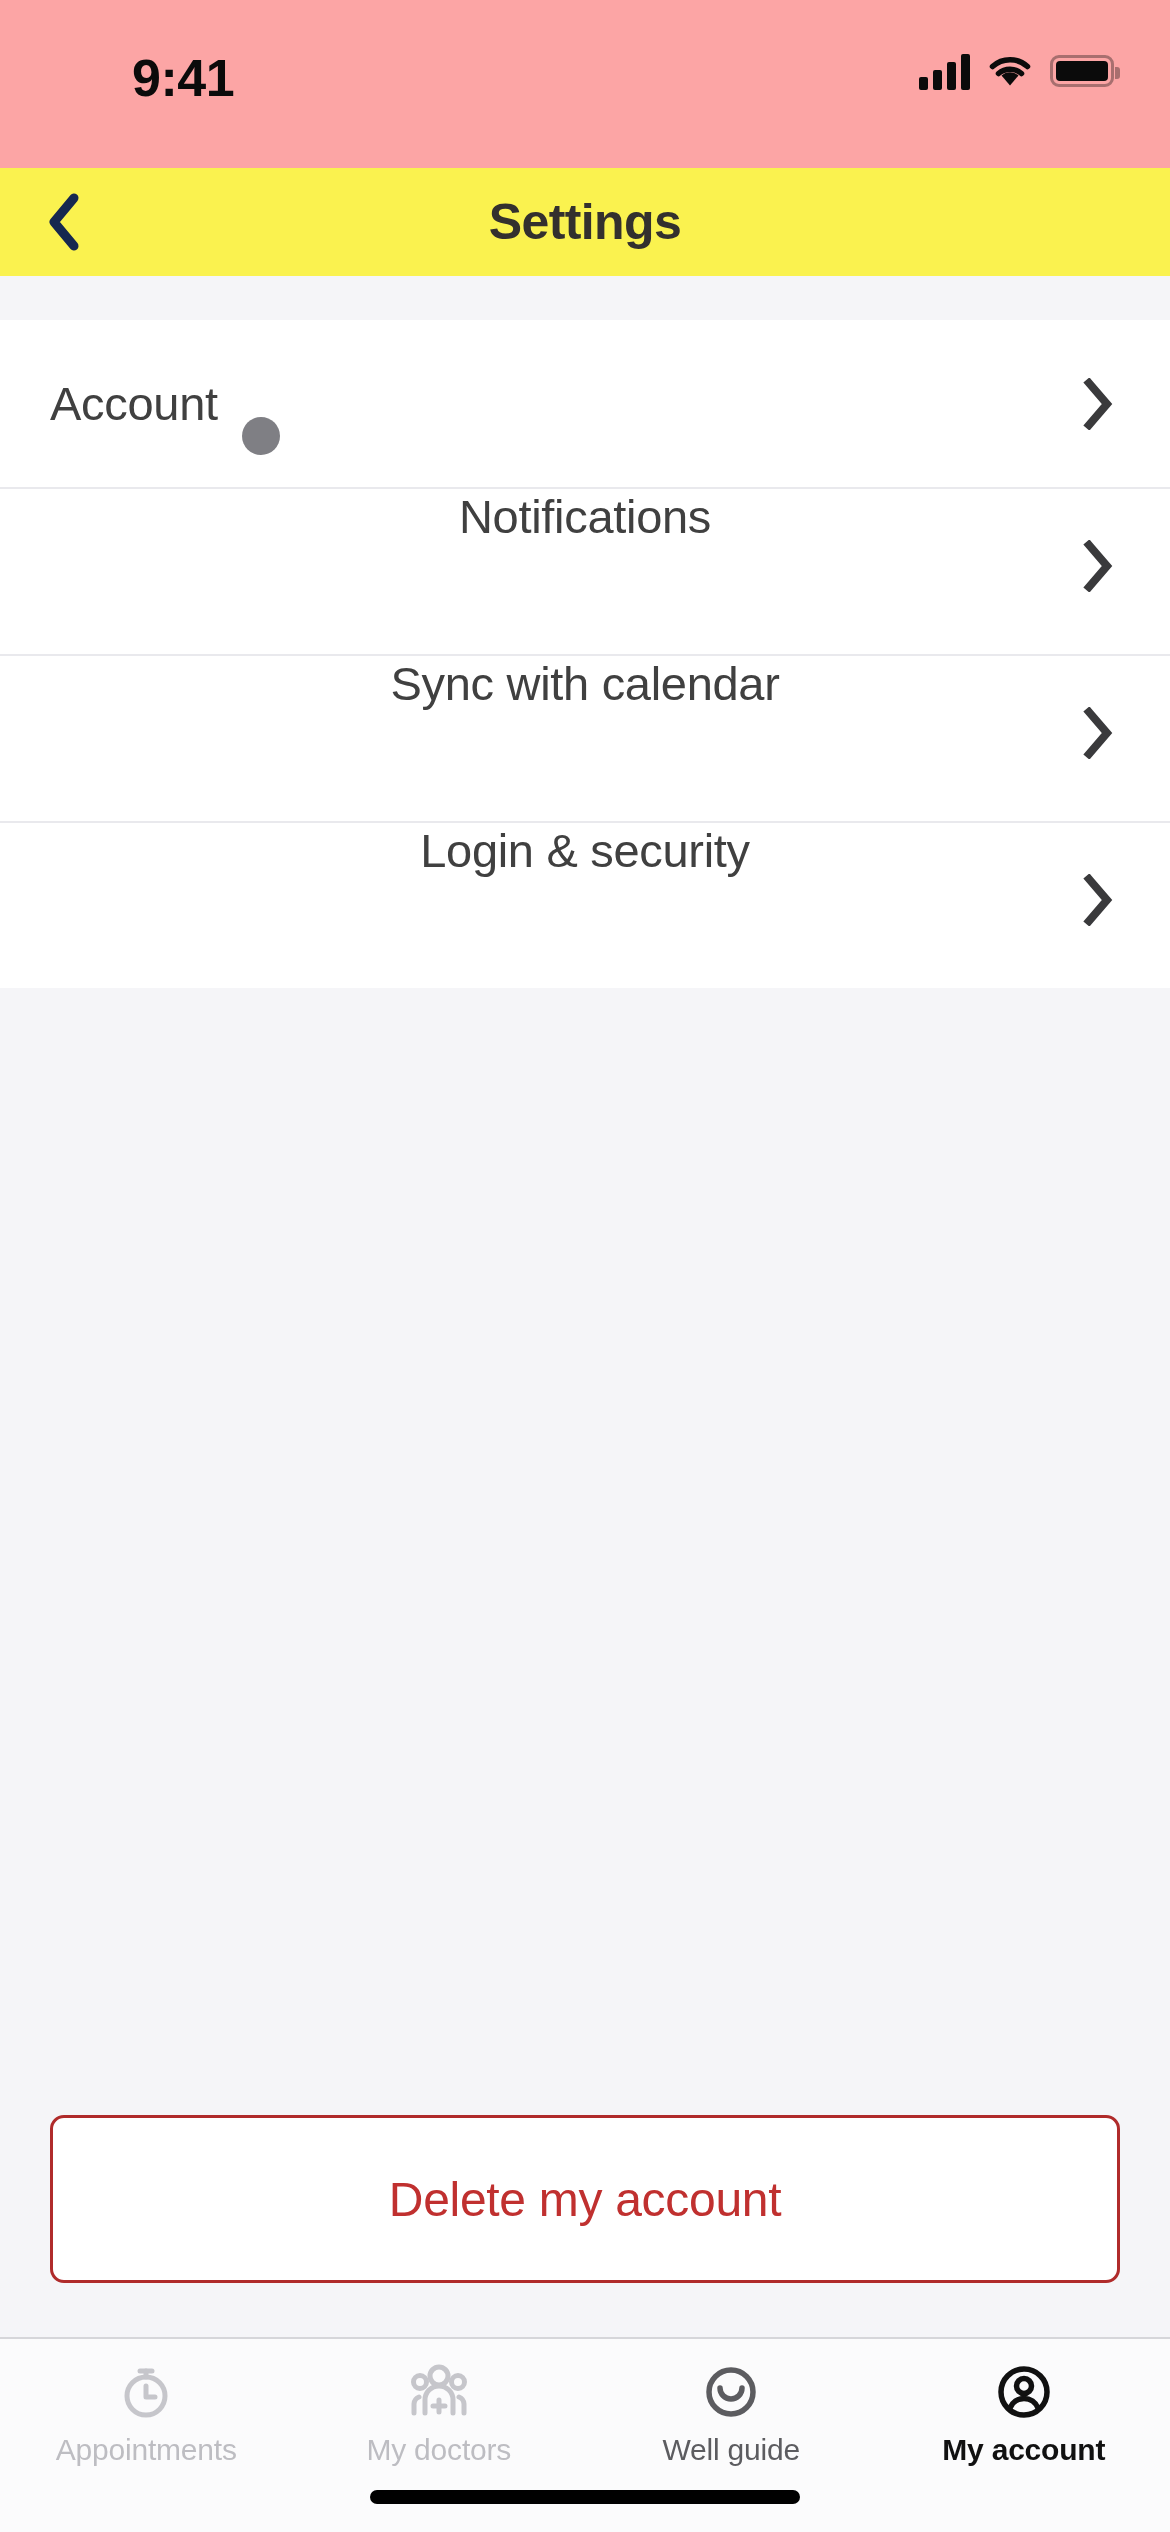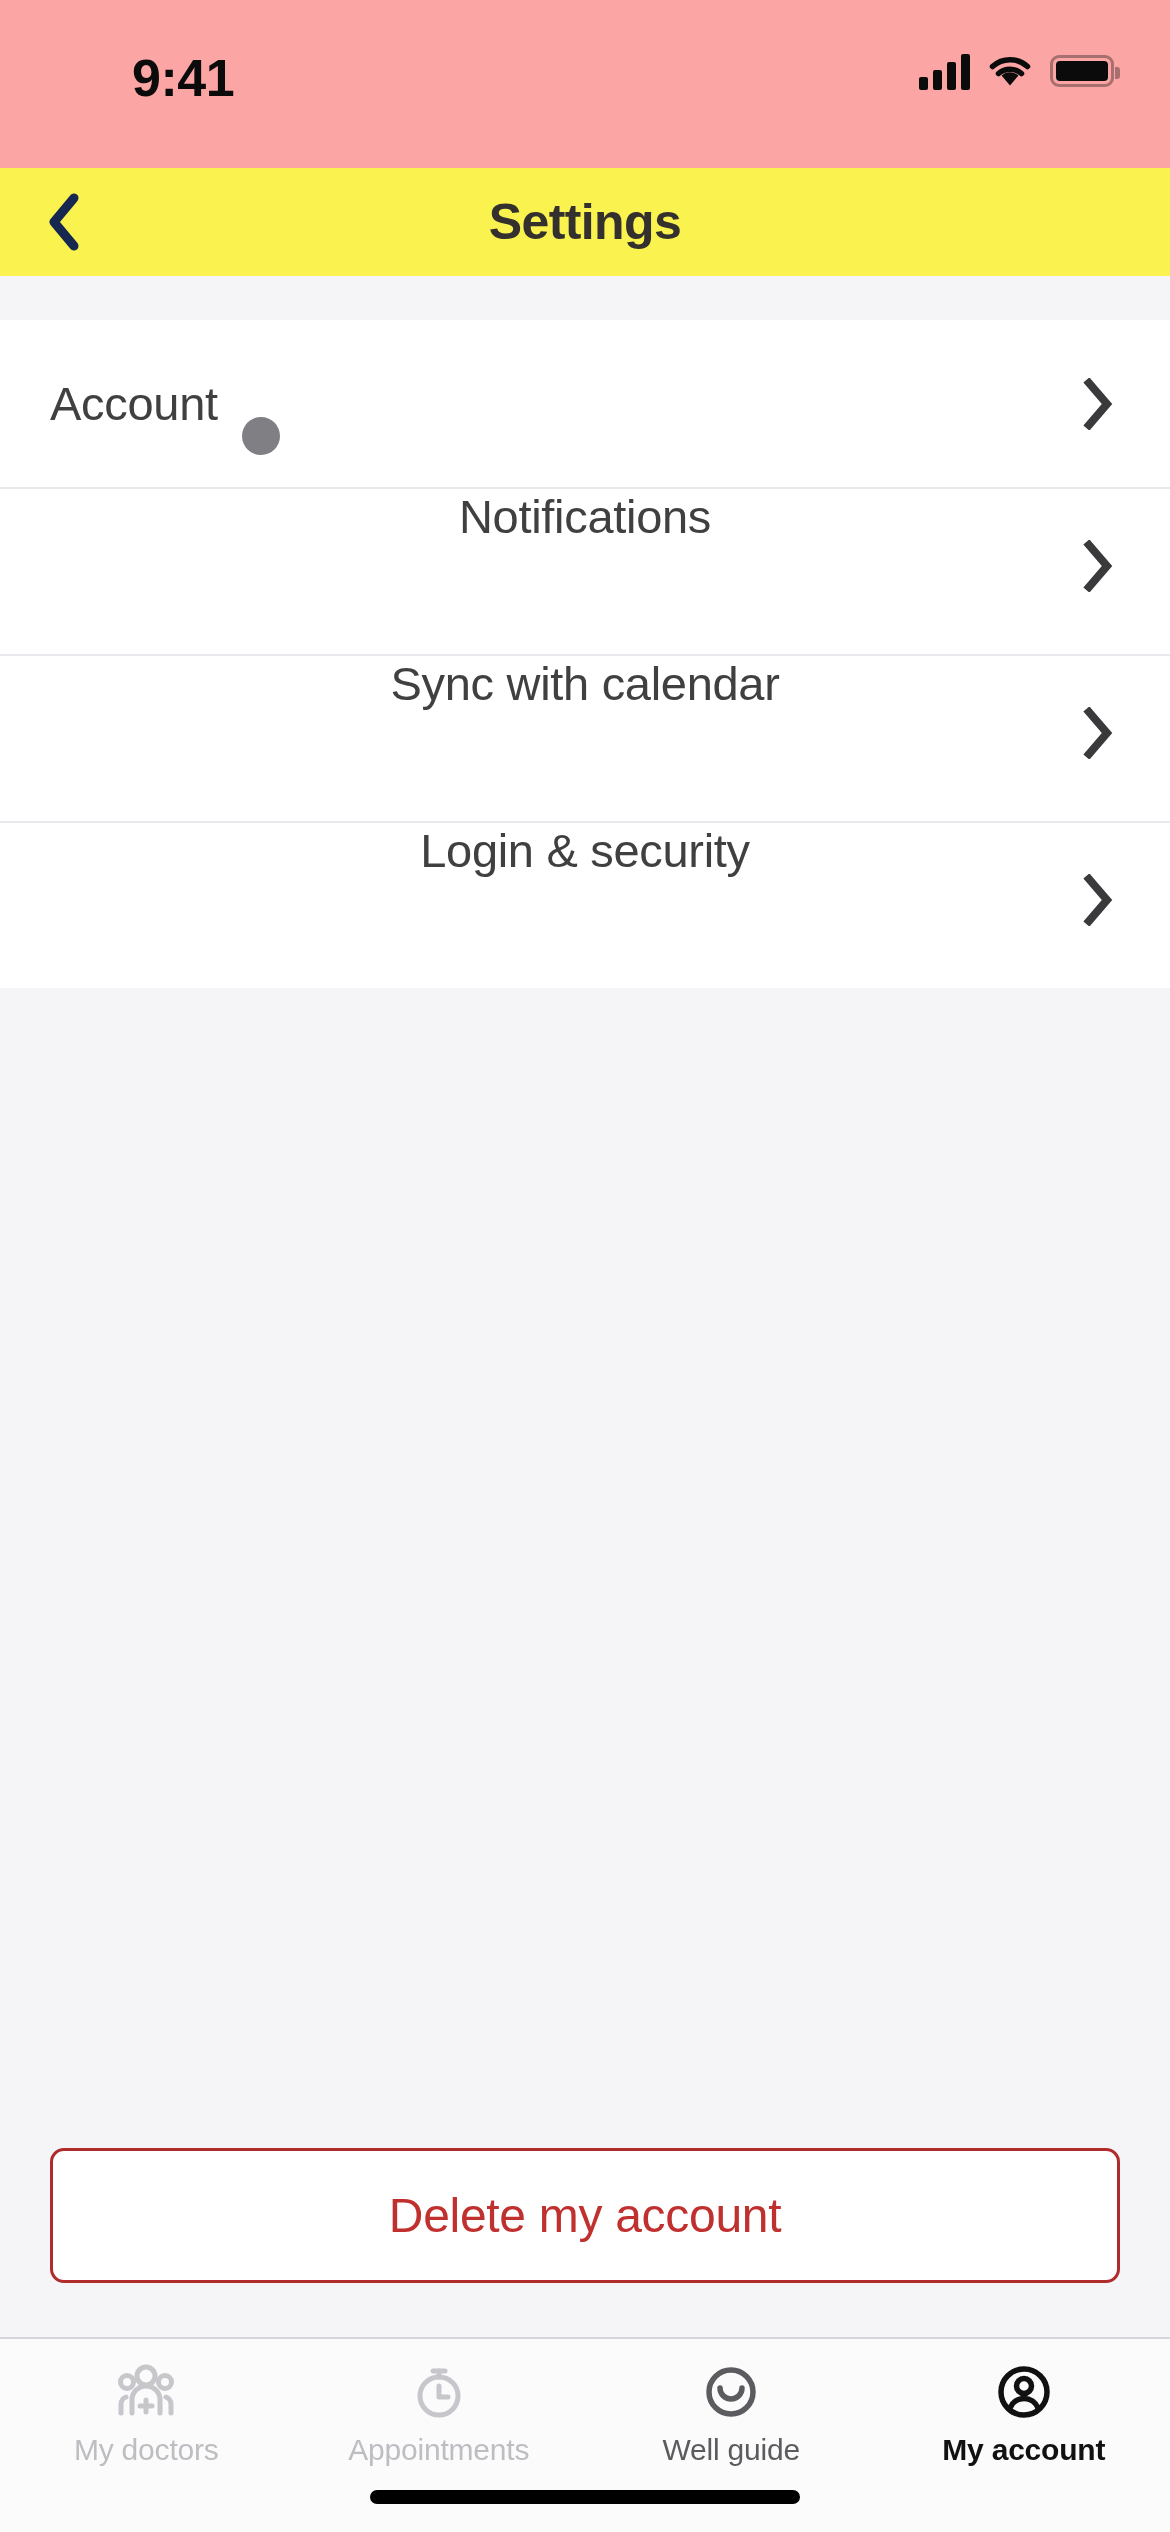--- a/index.html
+++ b/index.html
@@ -126,21 +126,21 @@
   .filler { flex:1 1 auto; background:#F5F5F8; }
 
   
   .delete-wrap {
     flex:0 0 auto;
     padding:0 50px 54px 50px;
     background:#F5F5F8;
   }
   .delete-btn {
     width:100%;
-    height:135px;
+    height:168px;
     border:3px solid #B02B2B;
     border-radius:14px;
     background:#FFFFFF;
     color:#C0302F;
     font-family:"Liberation Sans", sans-serif;
     font-size:48px;
     font-weight:400;
     letter-spacing:-0.3px;
     cursor:pointer;
     display:flex; align-items:center; justify-content:center;
@@ -266,45 +266,45 @@
 
   <div class="delete-wrap">
     <button class="delete-btn">Delete my account</button>
   </div>
 
   <div class="tabbar">
 
 
     <div class="tab dim">
       <span class="tab-icon">
+        <svg width="58" height="58" viewBox="0 0 58 58">
+          <circle cx="29" cy="33" r="19" stroke="#C6C6CB" stroke-width="5" fill="none"></circle>
+          <path d="M29 8 L29 14" stroke="#C6C6CB" stroke-width="5" stroke-linecap="round"></path>
+          <path d="M23 8 L35 8" stroke="#C6C6CB" stroke-width="5" stroke-linecap="round"></path>
+          <path d="M29 23 L29 34 L38 34" stroke="#C6C6CB" stroke-width="5" fill="none" stroke-linecap="round" stroke-linejoin="round"></path>
+        </svg>
+      </span>
+      <span class="tab-label">Appointments</span>
+    </div>
+
+    <div class="tab dim">
+      <span class="tab-icon">
         <svg width="64" height="56" viewBox="0 0 64 56">
           <circle cx="32" cy="12" r="9" stroke="#C6C6CB" stroke-width="5" fill="none"></circle>
           <circle cx="13" cy="18" r="6.5" stroke="#C6C6CB" stroke-width="5" fill="none"></circle>
           <circle cx="51" cy="18" r="6.5" stroke="#C6C6CB" stroke-width="5" fill="none"></circle>
           <path d="M18 49 L18 36 a14 14 0 0 1 28 0 L46 49" stroke="#C6C6CB" stroke-width="5" fill="none" stroke-linecap="round"></path>
           <path d="M7 49 L7 40 a8 8 0 0 1 5 -7" stroke="#C6C6CB" stroke-width="5" fill="none" stroke-linecap="round"></path>
           <path d="M57 49 L57 40 a8 8 0 0 0 -5 -7" stroke="#C6C6CB" stroke-width="5" fill="none" stroke-linecap="round"></path>
           <path d="M32 36 L32 48 M26 42 L38 42" stroke="#C6C6CB" stroke-width="5" stroke-linecap="round"></path>
         </svg>
       </span>
       <span class="tab-label">My doctors</span>
     </div>
 
-    <div class="tab dim">
-      <span class="tab-icon">
-        <svg width="58" height="58" viewBox="0 0 58 58">
-          <circle cx="29" cy="33" r="19" stroke="#C6C6CB" stroke-width="5" fill="none"></circle>
-          <path d="M29 8 L29 14" stroke="#C6C6CB" stroke-width="5" stroke-linecap="round"></path>
-          <path d="M23 8 L35 8" stroke="#C6C6CB" stroke-width="5" stroke-linecap="round"></path>
-          <path d="M29 23 L29 34 L38 34" stroke="#C6C6CB" stroke-width="5" fill="none" stroke-linecap="round" stroke-linejoin="round"></path>
-        </svg>
-      </span>
-      <span class="tab-label">Appointments</span>
-    </div>
-
     <div class="tab mid">
       <span class="tab-icon">
         <svg width="58" height="58" viewBox="0 0 58 58">
           <circle cx="29" cy="29" r="22" stroke="#5C5C60" stroke-width="5.5" fill="none"></circle>
           <path d="M18 25 a11 11 0 0 0 22 0" stroke="#5C5C60" stroke-width="5.5" fill="none" stroke-linecap="round"></path>
         </svg>
       </span>
       <span class="tab-label">Well guide</span>
     </div>
 

